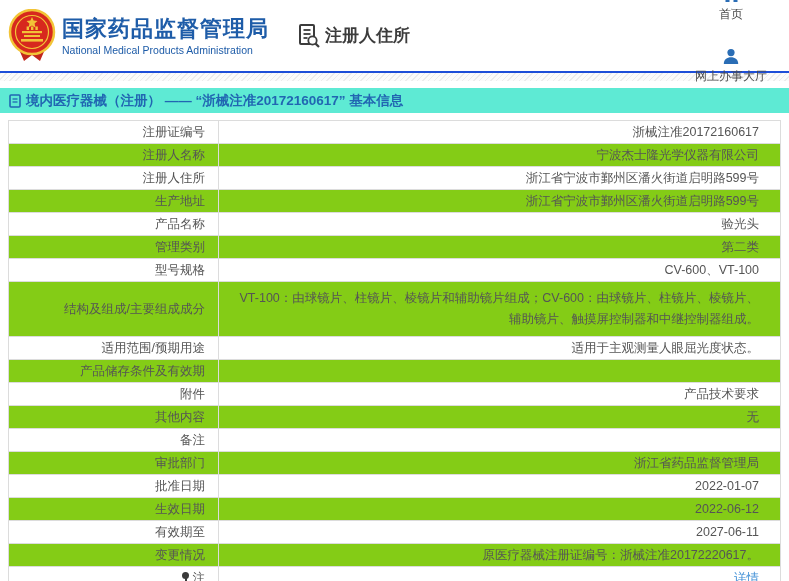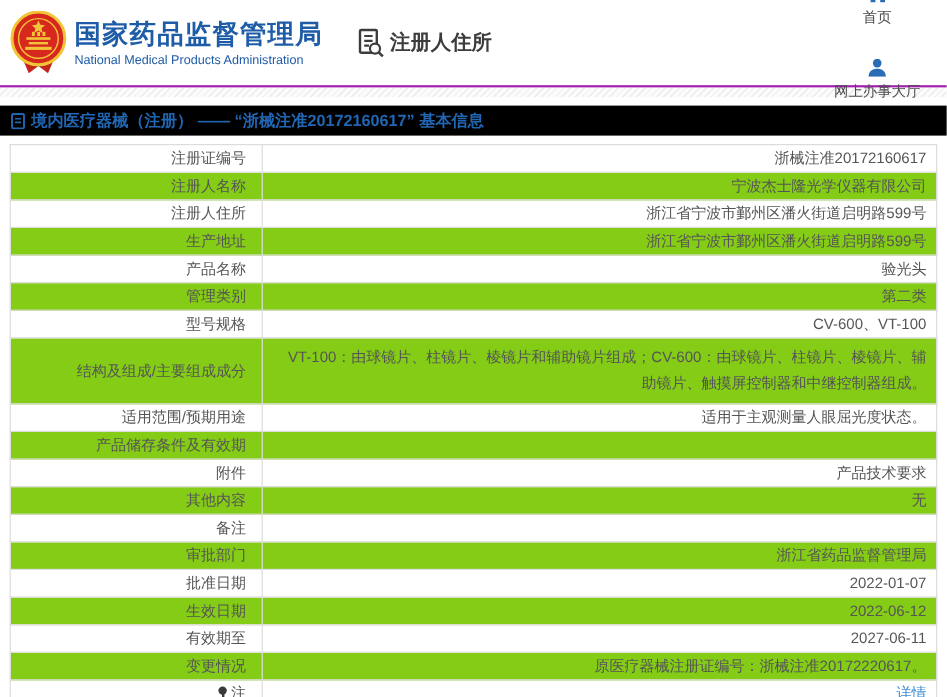--- a/index.html
+++ b/index.html
@@ -1,49 +1,49 @@
 <!DOCTYPE html>
 <html><head>
 <meta charset="utf-8">
 <style>
   * { margin:0; padding:0; box-sizing:border-box; }
   html,body { width:789px; height:581px; background:#fff; overflow:hidden;
     font-family:"Liberation Sans","DejaVu Sans",sans-serif; }
 
   
   .header { height:73px; display:flex; align-items:center; padding:0 14px 0 8px;
-    border-bottom:2px solid #a21caf; background:#fff; }
+    border-bottom:2px solid #1d4ed8; background:#fff; }
   .logo-link { display:flex; align-items:center; text-decoration:none; cursor:pointer; }
   .emblem { width:48px; height:54px; flex:0 0 auto; }
   .title-block { margin-left:6px; }
   .cn-title { font-size:22px; font-weight:bold; color:#1e5ca8; letter-spacing:1px; line-height:26px; }
   .en-title { font-size:10.5px; color:#1e5ca8; margin-top:2px; }
   .section { display:flex; align-items:center; margin-left:28px; cursor:pointer; }
   .section-label { font-size:17px; font-weight:bold; color:#3c3c3c; margin-left:4px; }
   .header-spacer { flex:1; }
   .nav { display:flex; gap:26px; margin-right:8px;flex-direction:column; }
   .nav-item { display:flex; flex-direction:column; align-items:center; cursor:pointer; min-width:44px; }
   .nav-item svg { display:block; }
   .nav-label { font-size:12px; color:#4a4a4a; margin-top:4px; white-space:nowrap; }
 
   
   .hatch { height:8px;
     background:repeating-linear-gradient(135deg,#ececec 0 1px,#fbfbfb 1px 4px); }
 
   
-  .breadcrumb { margin-top:7px; height:25px; background:#000000; display:flex;
+  .breadcrumb { margin-top:7px; height:25px; background:#5eead4; display:flex;
     align-items:center; padding-left:9px; }
   .breadcrumb .doc-icon { margin-right:5px; display:flex; }
   .breadcrumb-text { font-size:13.5px; font-weight:bold; color:#2166b2; }
 
   
   .table-wrap { margin:7px 8px 0 8px; }
   table { width:100%; border-collapse:collapse; table-layout:fixed; }
   td { border:1px solid #dcdcdc; font-size:12.5px; color:#555;
-    padding:3px 8px; line-height:16px; vertical-align:middle; }
+    padding:3px 21px; line-height:16px; vertical-align:middle; }
   td.label { width:210px; text-align:right; padding-right:13px; }
   td.value { text-align:right; padding-left:11px; word-break:break-all;margin-left:10px; }
   tr { height:22px; }
   tr.even { background:#84cc16; }
   tr.tall td { padding-top:6px; padding-bottom:6px; line-height:21px; }
   a.link { color:#3f8fd6; text-decoration:none; cursor:pointer; }
 
   .note-pin { display:inline-block; width:8px; height:12px; position:relative;
     margin-right:3px; vertical-align:-2px; }
   .note-pin::before { content:""; position:absolute; top:0; left:0; width:7px; height:7px;

